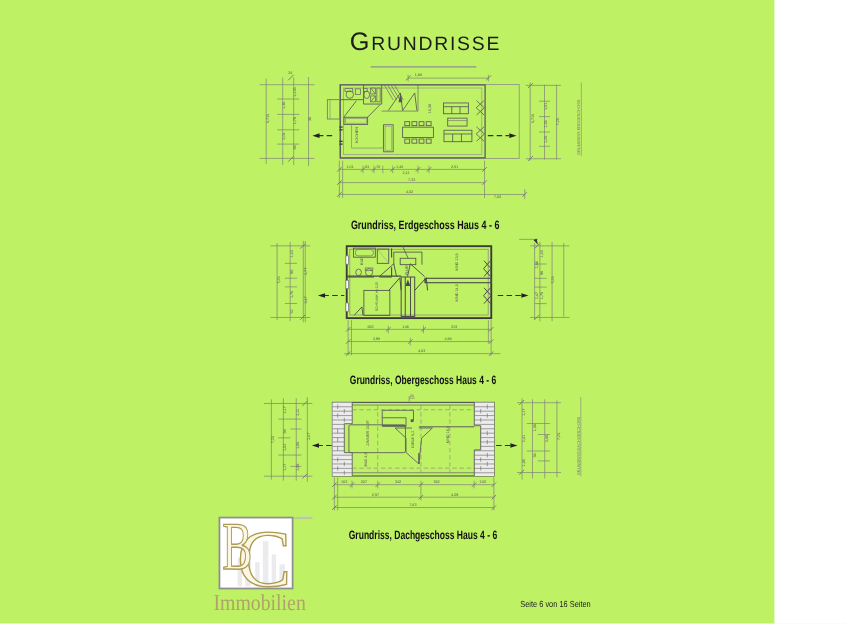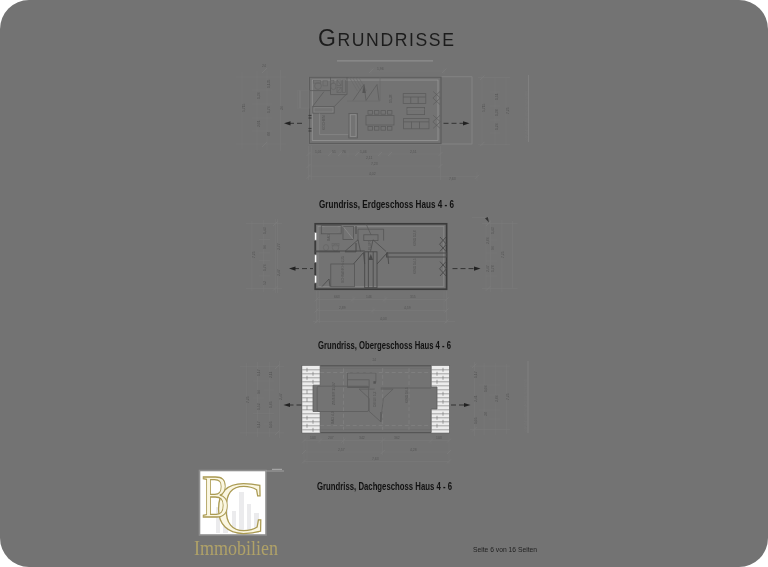--- a/index.html
+++ b/index.html
@@ -1,16 +1,16 @@
 <!DOCTYPE html>
 <html><head>
 <meta charset="utf-8">
 <style>
 html,body{margin:0;padding:0;background:#fff;}
-#page{position:relative;width:768px;height:567px;background:#737373;overflow:hidden;font-family:"Liberation Sans",sans-serif;border-radius:29px;}
+#page{position:relative;width:704px;height:567px;background:#bef264;overflow:hidden;font-family:"Liberation Sans",sans-serif;}
 svg{position:absolute;top:0;left:0;display:block;}
 </style>
 </head>
 <body>
 <div id="page">
 <svg width="768" height="567" viewBox="0 0 768 567">
 <defs>
 <marker id="ah-l" markerWidth="8" markerHeight="6" refX="1" refY="3" orient="auto">
           <path d="M8,0 L0,3 L8,6 z" fill="#222"></path>
         </marker>

